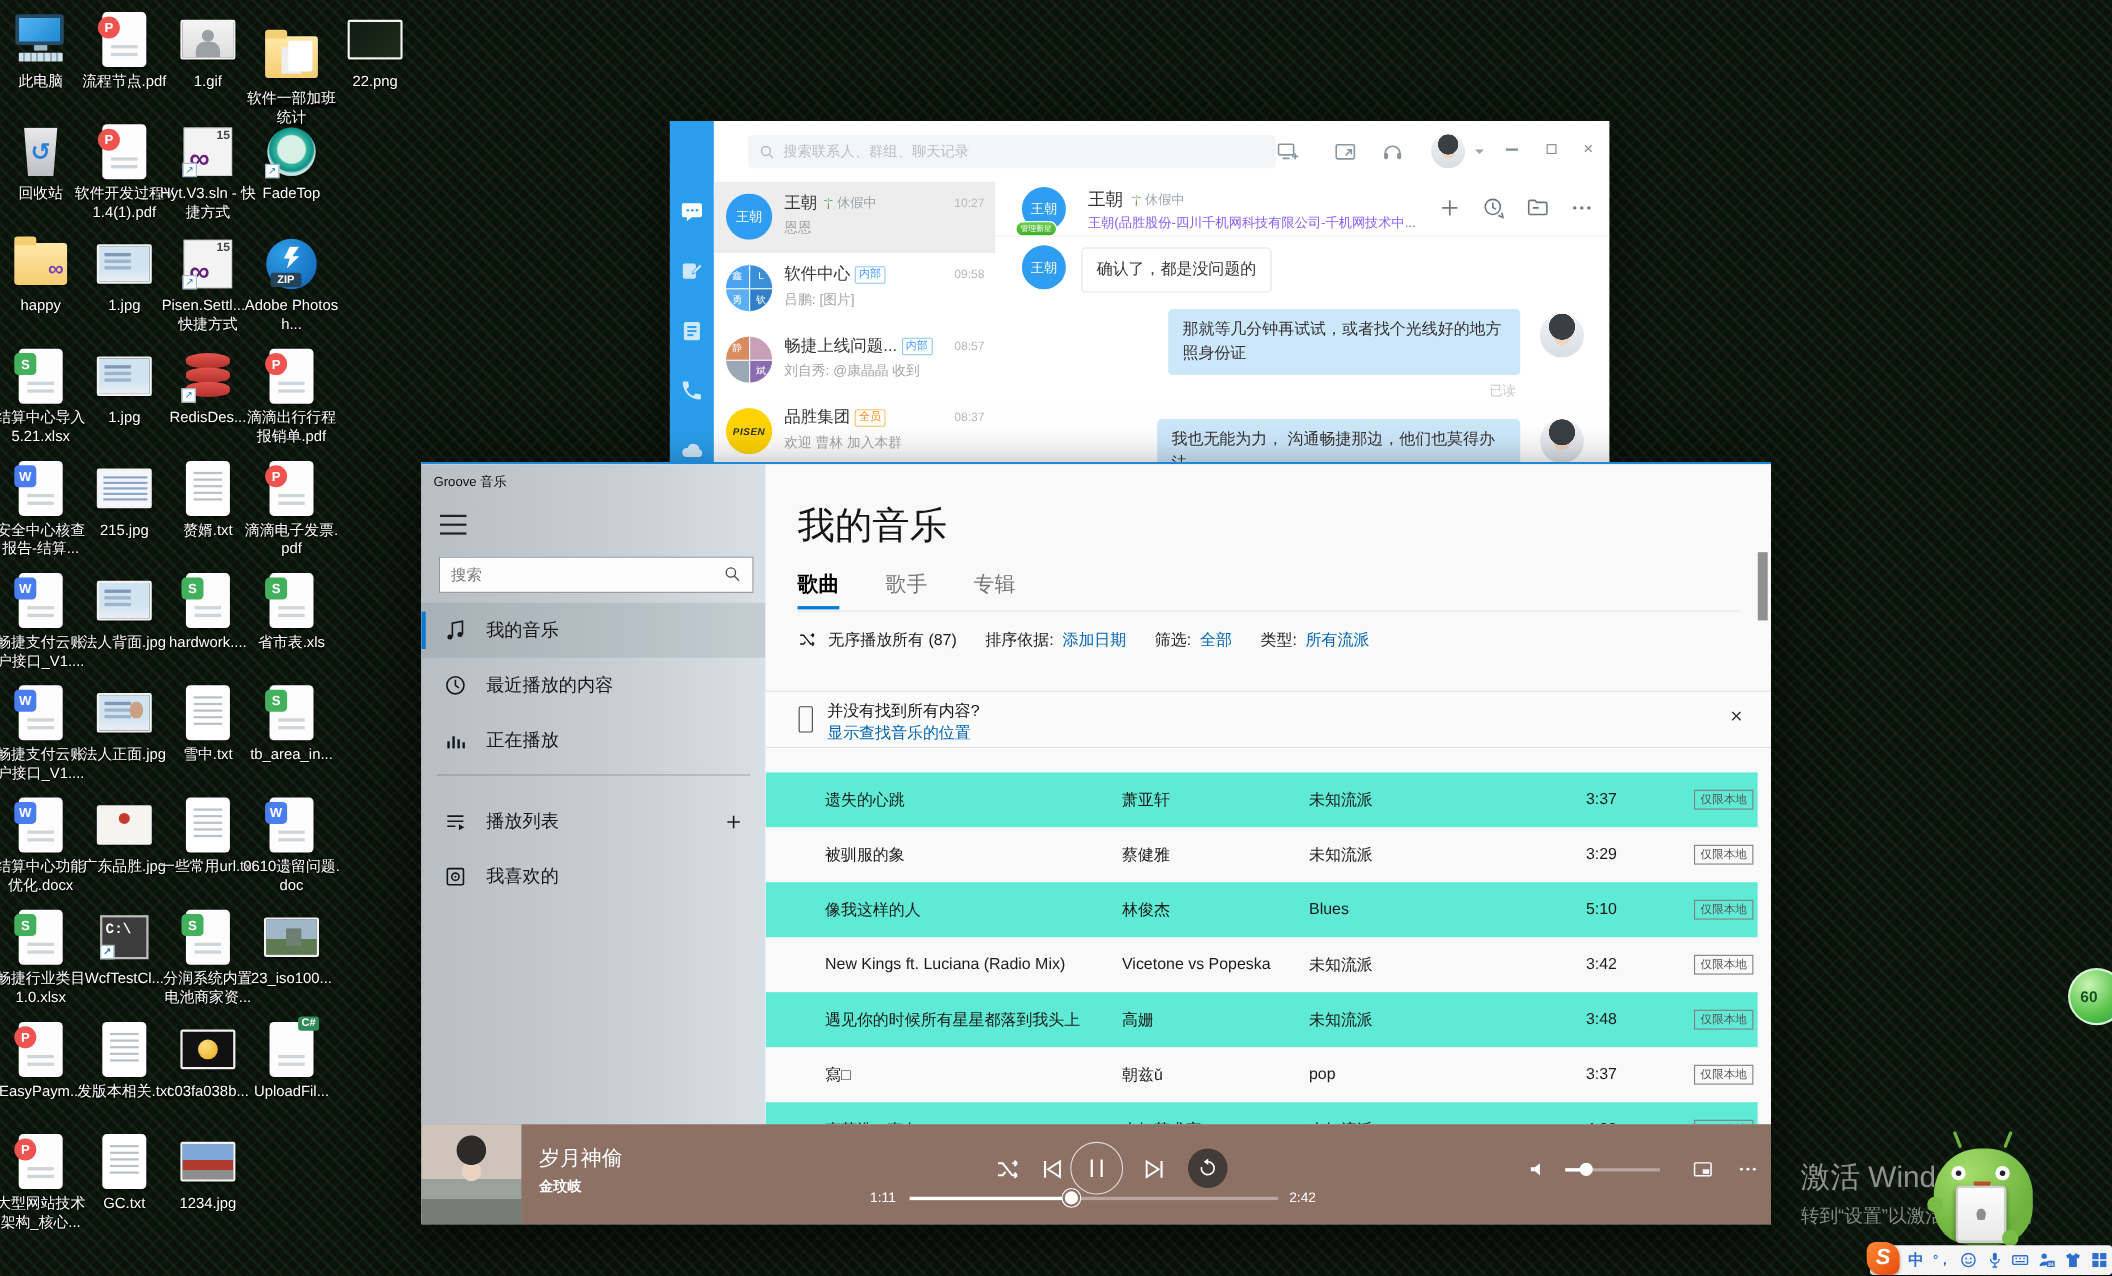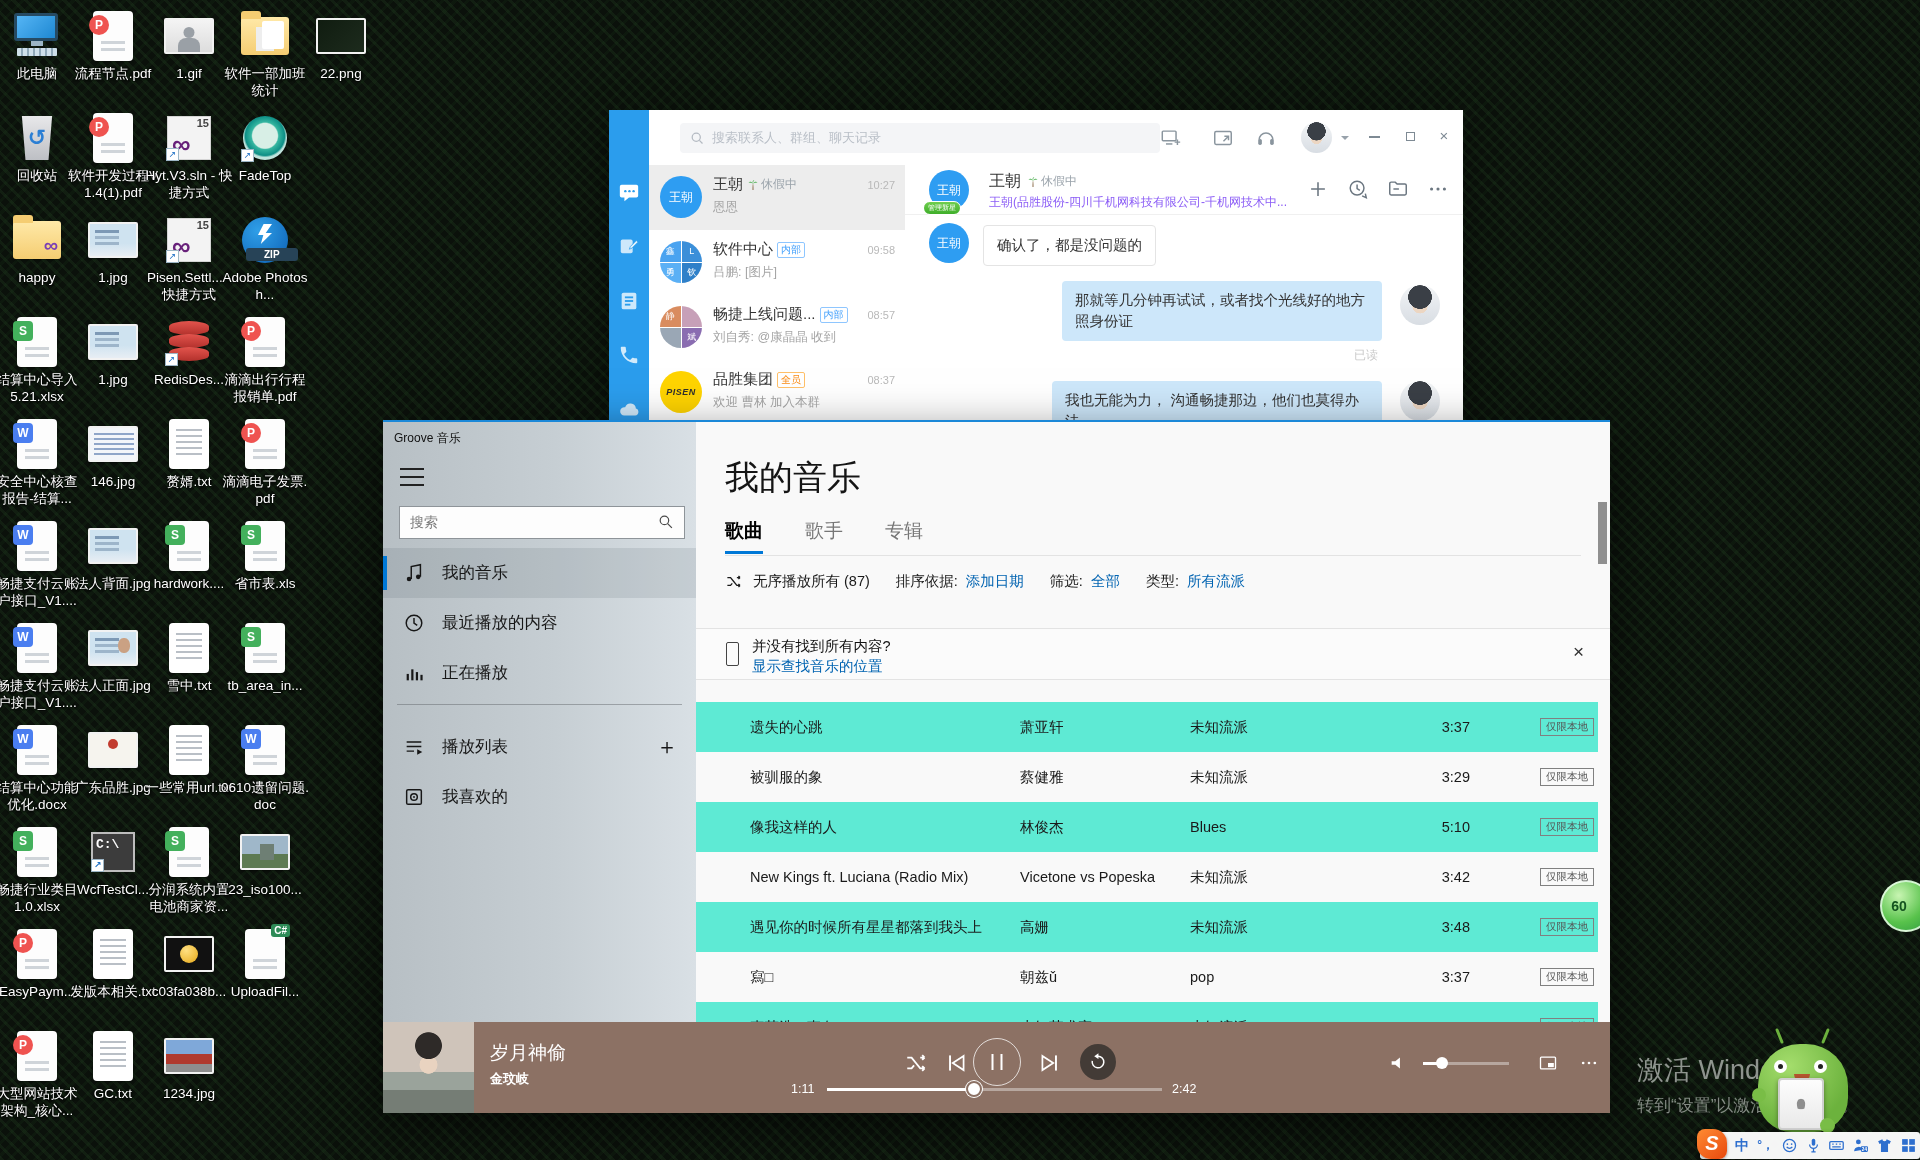--- a/index.html
+++ b/index.html
@@ -37,21 +37,21 @@
   .vs-inf{position:absolute;left:4px;bottom:2px;color:#68217a;font-size:26px;font-weight:bold;line-height:26px;}
   .vs-15{position:absolute;right:1px;top:0;color:#444;font-size:11px;font-weight:bold;}
   .sc-arrow{position:absolute;left:-2px;bottom:-2px;width:13px;height:13px;background:#fff;border:1px solid #9db6c6;color:#1d6fc4;font-size:9px;line-height:11px;text-align:center;}
   .ic-con{width:44px;height:40px;background:#3c3c3c;border:2px solid #bdbdbd;color:#fff;font-family:"Liberation Mono","DejaVu Sans Mono",monospace;font-size:13px;font-weight:bold;display:flex;align-items:flex-start;padding:3px;position:relative;}
   .ic-redis{width:44px;height:44px;position:relative;}
   .ic-redis i{position:absolute;left:2px;width:40px;height:14px;background:linear-gradient(#e3544d,#b3312c);border-radius:50% 50% 50% 50%/40% 40% 40% 40%;}
   .ic-redis i:nth-child(1){top:1px;} .ic-redis i:nth-child(2){top:14px;} .ic-redis i:nth-child(3){top:27px;}
   .ic-fade{width:44px;height:44px;border-radius:50%;background:radial-gradient(circle at 50% 45%,#d8efe6 38%,#35b6a0 42%,#0e8f86 60%,#bfe4dd 66%);position:relative;box-shadow:0 1px 3px rgba(0,0,0,.5);}
   .ic-zip{width:46px;height:46px;border-radius:50%;background:radial-gradient(circle at 35% 30%,#2f9fe8,#0c5fb3);position:relative;}
   .zip-bolt{position:absolute;left:16px;top:7px;width:14px;height:20px;background:#fff;clip-path:polygon(40% 0,100% 0,55% 45%,100% 45%,20% 100%,38% 55%,0 55%);}
-  .zip-tag{position:absolute;left:4px;bottom:2px;background:#274357;color:#fff;font-size:10px;font-weight:bold;padding:1px 18px;border-radius:3px;}
+  .zip-tag{position:absolute;left:4px;bottom:2px;background:#274357;color:#fff;font-size:10px;font-weight:bold;padding:1px 6px;border-radius:3px;}
   .ic-img{width:50px;height:36px;border:2px solid #f2f2f2;border-radius:2px;box-shadow:0 1px 2px rgba(0,0,0,.5);position:relative;overflow:hidden;}
   .t-card{background:linear-gradient(#cfe3f0 60%,#e8eef4);}
   .t-card:before{content:"";position:absolute;left:5px;top:6px;width:24px;height:3px;background:#7d99b5;box-shadow:0 6px 0 #9db5ca,0 12px 0 #9db5ca;}
   .t-face:after{content:"";position:absolute;right:6px;top:6px;width:12px;height:15px;border-radius:45%;background:#caa183;}
   .t-cert{background:#f6f4ee;}
   .t-cert:before{content:"";position:absolute;left:50%;top:5px;transform:translateX(-50%);width:10px;height:10px;border-radius:50%;background:#c23b2e;}
   .t-doc{background:#f3f6fa;}
   .t-doc:before{content:"";position:absolute;left:4px;top:5px;width:40px;height:2px;background:#8fa6c9;box-shadow:0 5px 0 #8fa6c9,0 10px 0 #8fa6c9,0 15px 0 #8fa6c9,0 20px 0 #8fa6c9;}
   .t-person{background:linear-gradient(#f4f4f4,#ddd);} 
   .t-person:before{content:"";position:absolute;left:50%;top:7px;transform:translateX(-50%);width:11px;height:11px;border-radius:50%;background:#9aa0a6;}
@@ -328,21 +328,21 @@
       <div class="dcell" style="left: 67px; top: 316px;">
         <div class="dicon">
           <div class="ic-img t-card"></div>
         </div>
         <div class="dlabel">1.jpg</div>
       </div>
       <div class="dcell" style="left: 67px; top: 418px;">
         <div class="dicon">
           <div class="ic-img t-doc"></div>
         </div>
-        <div class="dlabel">146.jpg</div>
+        <div class="dlabel">215.jpg</div>
       </div>
       <div class="dcell" style="left: 67px; top: 520px;">
         <div class="dicon">
           <div class="ic-img t-card"></div>
         </div>
         <div class="dlabel">法人背面.jpg</div>
       </div>
       <div class="dcell" style="left: 67px; top: 622px;">
         <div class="dicon">
           <div class="ic-img t-card t-face"></div>
@@ -461,21 +461,21 @@
           <div class="ic-img t-emoji"></div>
         </div>
         <div class="dlabel">c03fa038b...</div>
       </div>
       <div class="dcell" style="left: 143px; top: 1030px;">
         <div class="dicon">
           <div class="ic-img t-photo"></div>
         </div>
         <div class="dlabel">1234.jpg</div>
       </div>
-      <div class="dcell" style="left: 219px; top: 10px;">
+      <div class="dcell" style="left: 219px; top: 26px; text-decoration: underline;">
         <div class="dicon">
           <div class="ic-folder">
             <span class="f-page"></span>
           </div>
         </div>
         <div class="dlabel">软件一部加班统计</div>
       </div>
       <div class="dcell" style="left: 219px; top: 112px;">
         <div class="dicon">
           <div class="ic-fade">

